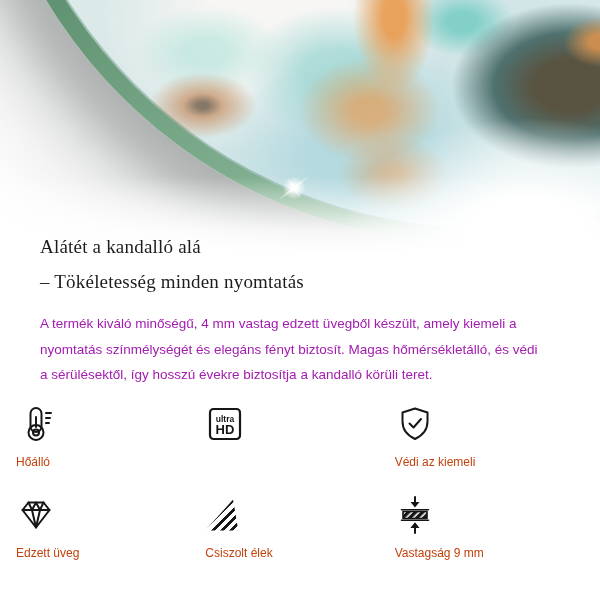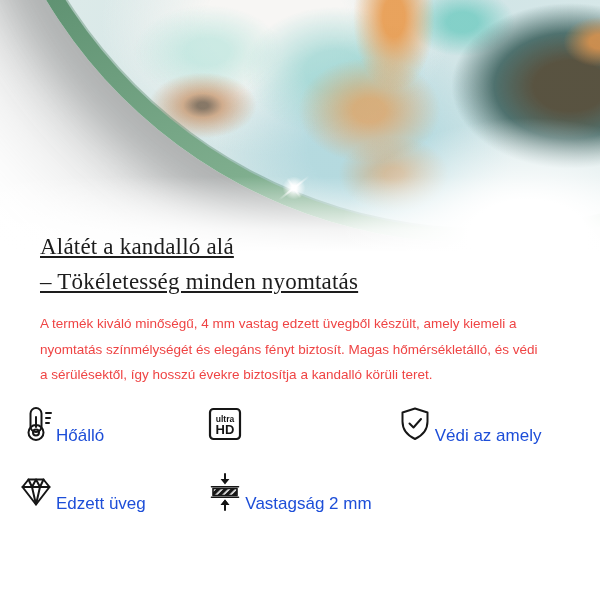--- a/index.html
+++ b/index.html
@@ -32,31 +32,31 @@
       background:linear-gradient(90deg,rgba(255,255,255,0),#fff 50%,rgba(255,255,255,0));}
   .sparkle::before{transform:rotate(-38deg);}
   .sparkle::after{transform:rotate(55deg);width:24px;left:1px;}
   .hero-fade{position:absolute;inset:0;pointer-events:none;
       background:
         radial-gradient(270px 170px at 88% 94%, #fff 22%, rgba(255,255,255,0) 70%),
         linear-gradient(to bottom, rgba(255,255,255,0) 70%, rgba(255,255,255,.85) 91%, #fff 100%);}
 
   
   .content{position:absolute;left:40px;top:229px;width:520px;}
-  .title{margin:0;font-family:"Liberation Serif",serif;font-weight:400;font-size:23px;
-         line-height:35px;color:#1d1d1d;letter-spacing:.2px;text-decoration:underline;}
+  .title{margin:0;font-family:"Liberation Serif",serif;font-weight:400;font-size:19px;
+         line-height:35px;color:#1d1d1d;letter-spacing:.2px;}
   .title span{display:block;}
-  .desc{margin:12px 0 0 0;font-size:13.5px;line-height:25.5px;color:#ef4444;width:502px;}
+  .desc{margin:12px 0 0 0;font-size:13.5px;line-height:25.5px;color:#a21caf;width:502px;}
 
   
   .features{position:absolute;left:16px;top:402px;width:568px;display:grid;
             grid-template-columns:repeat(3,1fr);row-gap:24px;}
-  .feature{display:flex;flex-direction:row;align-items:flex-end;}
+  .feature{display:flex;flex-direction:column;align-items:flex-start;}
   .icon-wrap{height:44px;display:flex;align-items:center;justify-content:center;}
-  .flabel{margin-top:9px;font-size:17px;color:#1d4ed8;}
+  .flabel{margin-top:9px;font-size:12px;color:#c2410c;}
   .icon{stroke:#161616;fill:none;stroke-width:2;stroke-linecap:round;stroke-linejoin:round;}
   .icon text{stroke:none;fill:#141414;font-family:"Liberation Sans",sans-serif;}
   .stripes{width:33px;height:31px;
       background:repeating-linear-gradient(135deg,#161616 0 2.7px,transparent 2.7px 6.4px);
       clip-path:polygon(0% 100%,84% 0%,100% 100%);}
 </style>
 </head>
 <body>
 
 <div class="page">
@@ -101,51 +101,57 @@
       </div>
     </div>
 
     <div class="feature">
       <div class="icon-wrap">
         <svg class="icon" width="40" height="40" viewBox="0 0 40 40">
           <path d="M20 4.5 L32.5 8.5 V17.5 C32.5 26.5 27.5 31.5 20 35 C12.5 31.5 7.5 26.5 7.5 17.5 V8.5 Z"></path>
           <path d="M14.5 19.5 l4 4 l7.5 -8.5"></path>
         </svg>
       </div>
-      <div class="flabel">Védi az amely</div>
+      <div class="flabel">Védi az kiemeli</div>
     </div>
 
     <div class="feature">
       <div class="icon-wrap">
         <svg class="icon" width="40" height="40" viewBox="0 0 40 40">
           <path d="M12.5 7.5 H27.5 L33.5 15 L20 32.5 L6.5 15 Z"></path>
           <path d="M6.5 15 H33.5"></path>
           <path d="M12.5 7.5 L16 15 L20 7.5 L24 15 L27.5 7.5"></path>
           <path d="M16 15 L20 32.5 L24 15"></path>
         </svg>
       </div>
       <div class="flabel">Edzett üveg</div>
     </div>
 
+    <div class="feature">
+      <div class="icon-wrap">
+        <div class="stripes"></div>
+      </div>
+      <div class="flabel">Csiszolt élek</div>
+    </div>
 
     <div class="feature">
       <div class="icon-wrap">
         <svg class="icon" width="40" height="40" viewBox="0 0 40 40">
           <defs>
             <pattern id="hatch" patternUnits="userSpaceOnUse" width="5" height="5" patternTransform="rotate(45)">
               <rect x="0" y="0" width="2.4" height="5" fill="#141414"></rect>
             </pattern>
           </defs>
           <path d="M20 2 v5.5"></path>
           <path d="M15.6 7 h8.8 L20 12.6 Z" fill="#141414" stroke="none"></path>
           <path d="M6.5 14.8 H33.5" stroke-width="1.6"></path>
           <rect x="8" y="16.5" width="24" height="7" fill="url(#hatch)" stroke-width="1.6"></rect>
           <path d="M6.5 25.2 H33.5" stroke-width="1.6"></path>
           <path d="M15.6 33 h8.8 L20 27.4 Z" fill="#141414" stroke="none" transform="translate(0,0) scale(1,1)"></path>
           <path d="M15.6 33 L20 27.4 L24.4 33 Z" fill="#141414" stroke="none"></path>
           <path d="M20 38 v-5.5"></path>
         </svg>
       </div>
-      <div class="flabel">Vastagság 2 mm</div>
+      <div class="flabel">Vastagság 9 mm</div>
     </div>
 
   </div>
 </div>
 
 </body></html>

